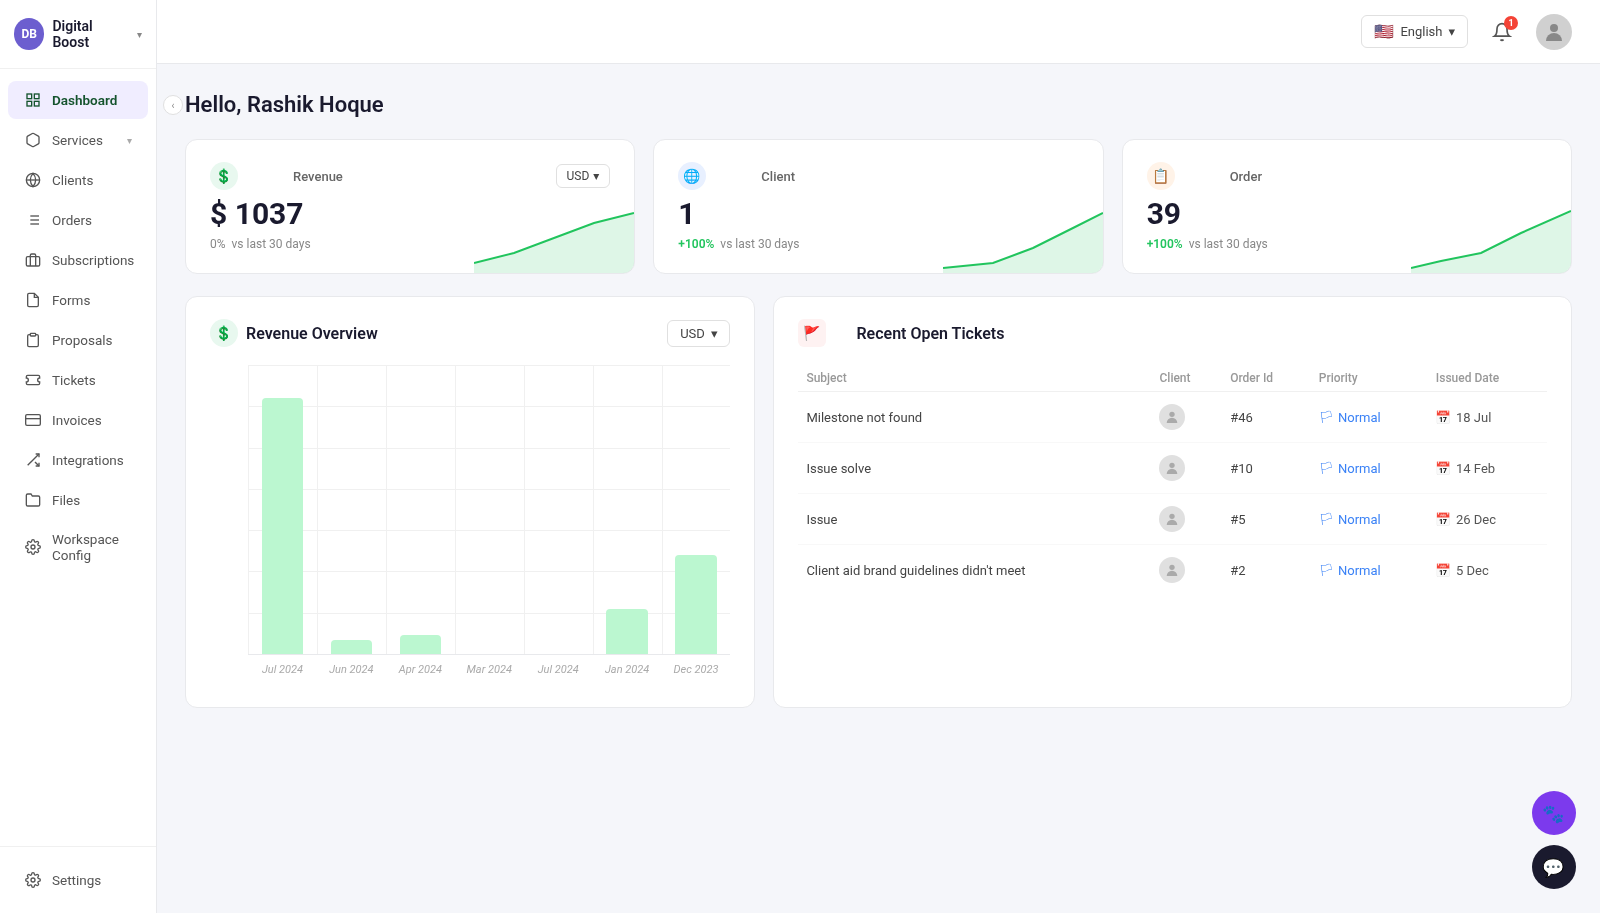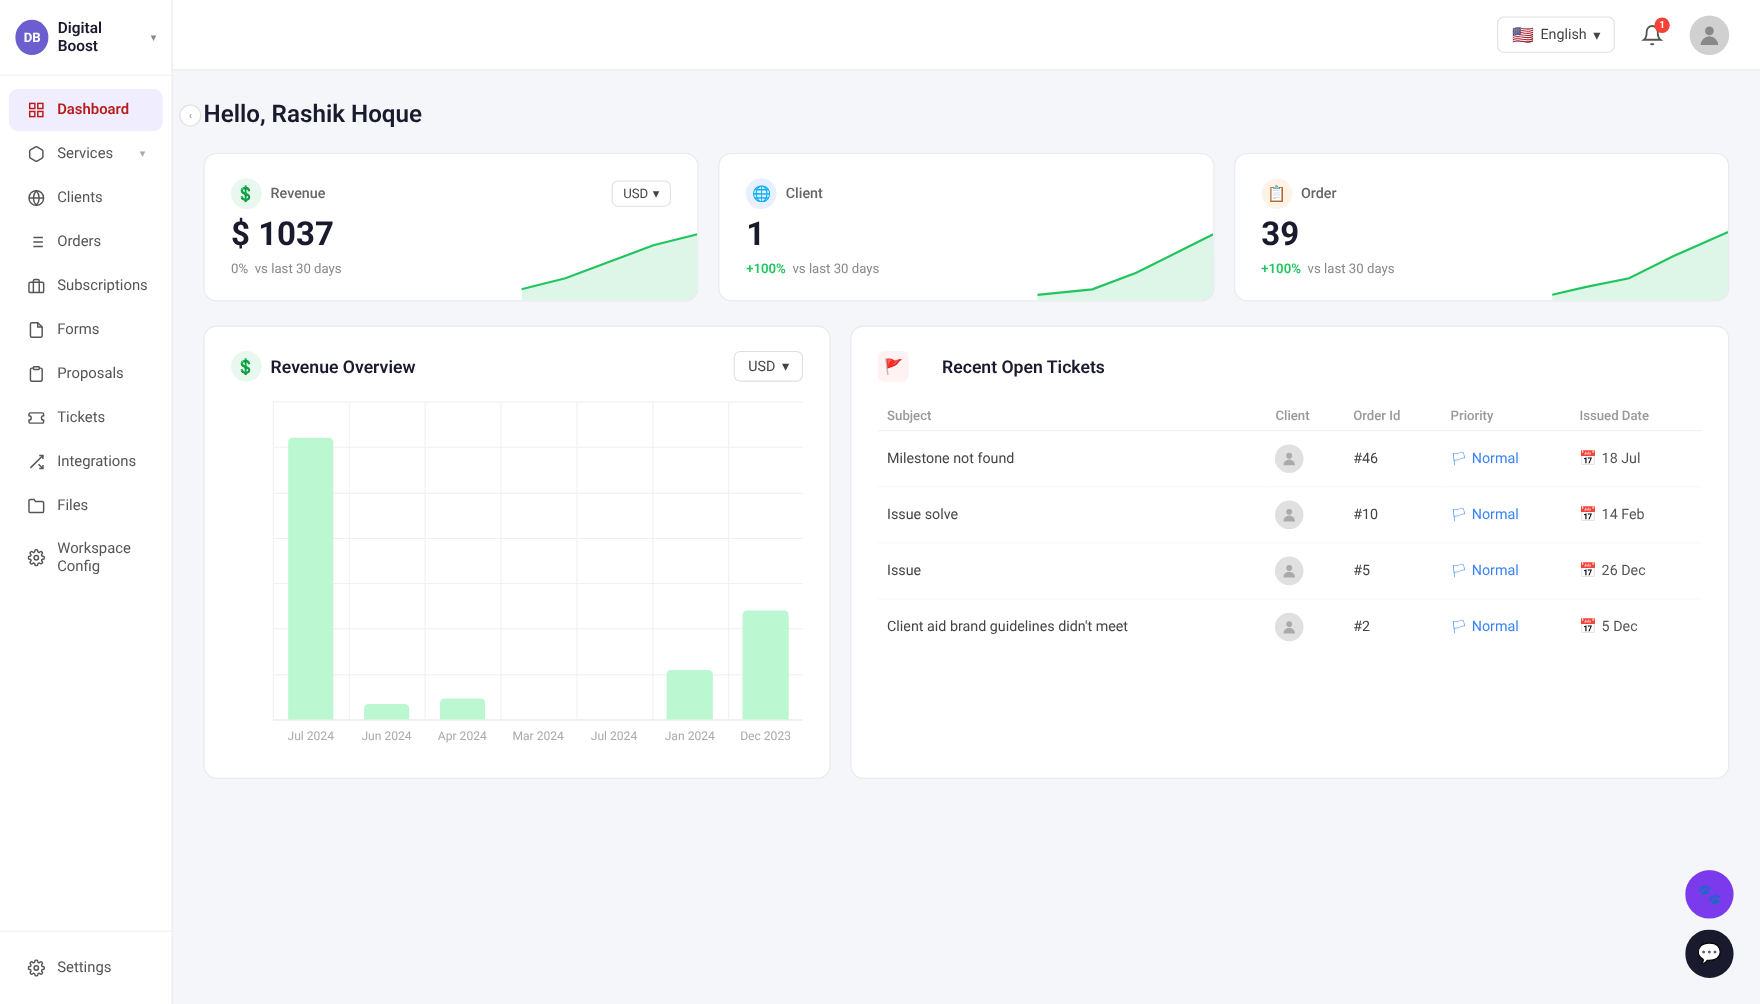--- a/index.html
+++ b/index.html
@@ -6,21 +6,21 @@
     body { font-family: -apple-system, BlinkMacSystemFont, 'Segoe UI', Roboto, sans-serif; background: #f5f6fa; display: flex; height: 100vh; overflow: hidden; }
 
     
     .sidebar { width: 157px; background: #fff; border-right: 1px solid #e8e9ec; display: flex; flex-direction: column; height: 100vh; flex-shrink: 0; }
     .sidebar-header { padding: 18px 14px; display: flex; align-items: center; gap: 8px; border-bottom: 1px solid #f0f0f0; }
     .sidebar-logo { width: 32px; height: 32px; border-radius: 50%; background: #6c5ecf; display: flex; align-items: center; justify-content: center; color: white; font-size: 12px; font-weight: bold; }
     .sidebar-brand { font-size: 14px; font-weight: 600; color: #1a1a2e; }
     .sidebar-chevron { margin-left: auto; color: #888; font-size: 10px; }
     .sidebar-nav { flex: 1; padding: 10px 0; overflow-y: auto; }
     .nav-item { display: flex; align-items: center; gap: 10px; padding: 10px 16px; cursor: pointer; font-size: 13.5px; color: #555; border-radius: 8px; margin: 2px 8px; }
-    .nav-item.active { background: #f0edff; color: #b91c1c; font-weight: 600; }
+    .nav-item.active { background: #f0edff; color: #14532d; font-weight: 600; }
     .nav-item .nav-icon { width: 18px; height: 18px; display: flex; align-items: center; justify-content: center; flex-shrink: 0; }
     .nav-item .nav-chevron { margin-left: auto; font-size: 10px; color: #aaa; }
     .sidebar-footer { padding: 12px 0; border-top: 1px solid #f0f0f0; }
     .collapse-btn { position: absolute; left: 163px; top: 95px; width: 20px; height: 20px; background: white; border: 1px solid #e0e0e0; border-radius: 50%; display: flex; align-items: center; justify-content: center; cursor: pointer; z-index: 10; font-size: 10px; color: #888; }
 
     
     .main { flex: 1; display: flex; flex-direction: column; overflow: hidden; }
 
     
     .topbar { background: #fff; border-bottom: 1px solid #e8e9ec; padding: 0 28px; height: 64px; display: flex; align-items: center; justify-content: flex-end; gap: 16px; flex-shrink: 0; }
@@ -37,21 +37,21 @@
 
     
     .stat-cards { display: grid; grid-template-columns: repeat(3, 1fr); gap: 18px; margin-bottom: 22px; }
     .stat-card { background: #fff; border-radius: 12px; padding: 22px 24px; border: 1px solid #e8e9ec; display: flex; flex-direction: column; gap: 6px; min-height: 130px; position: relative; overflow: hidden; }
     .card-header { display: flex; align-items: center; justify-content: space-between; }
     .card-title-row { display: flex; align-items: center; gap: 8px; }
     .card-icon { width: 28px; height: 28px; border-radius: 50%; display: flex; align-items: center; justify-content: center; font-size: 14px; }
     .icon-green { background: #e8f8ef; color: #22c55e; }
     .icon-blue { background: #e8f0ff; color: #3b82f6; }
     .icon-orange { background: #fff3e8; color: #f97316; }
-    .card-label { font-size: 13px; color: #666; font-weight: 500; }
+    .card-label { font-size: 13px; color: #666; font-weight: 500; margin-left: 47px; }
     .card-currency-select { border: 1px solid #e0e0e0; border-radius: 6px; padding: 4px 10px; font-size: 12px; color: #444; background: white; cursor: pointer; display: flex; align-items: center; gap: 4px; }
     .card-value { font-size: 30px; font-weight: 700; color: #1a1a2e; }
     .card-footer { display: flex; align-items: center; gap: 6px; font-size: 12px; }
     .badge-green { color: #22c55e; font-weight: 600; }
     .badge-gray { color: #888; }
     .card-chart { position: absolute; bottom: 0; right: 0; width: 160px; height: 70px; }
 
     
     .bottom-grid { display: grid; grid-template-columns: 1fr 1.4fr; gap: 18px; }
 
@@ -62,21 +62,21 @@
     .chart-title { font-size: 16px; font-weight: 600; color: #1a1a2e; }
     .chart-currency-select { border: 1px solid #e0e0e0; border-radius: 6px; padding: 5px 12px; font-size: 13px; color: #444; background: white; cursor: pointer; display: flex; align-items: center; gap: 6px; }
     .bar-chart-area { position: relative; height: 320px; }
     .y-axis { position: absolute; left: 0; top: 0; bottom: 30px; width: 35px; display: flex; flex-direction: column; justify-content: space-between; align-items: flex-end; }
     .y-label { font-size: 11px; color: #aaa; padding-right: 6px; }
     .bars-container { position: absolute; left: 38px; right: 0; top: 0; bottom: 30px; display: flex; align-items: flex-end; gap: 0; border-bottom: 1px solid #e8e9ec; }
     .bar-group { flex: 1; display: flex; flex-direction: column; align-items: center; justify-content: flex-end; height: 100%; position: relative; }
     .bar-group::before { content: ''; position: absolute; top: 0; bottom: 0; left: 0; right: 0; border-left: 1px solid #f0f0f0; }
     .bar { width: 60%; background: #bbf7d0; border-radius: 4px 4px 0 0; }
     .x-labels { position: absolute; left: 38px; right: 0; bottom: 0; height: 30px; display: flex; }
-    .x-label { flex: 1; text-align: center; font-size: 11px; color: #aaa; padding-top: 8px; }
+    .x-label { flex: 1; text-align: center; font-size: 11px; color: #aaa; padding-top: 8px; font-style: italic; }
     .grid-lines { position: absolute; left: 38px; right: 0; top: 0; bottom: 30px; display: flex; flex-direction: column; justify-content: space-between; pointer-events: none; }
     .grid-line { border-top: 1px solid #f0f0f0; width: 100%; }
 
     
     .tickets-card { background: #fff; border-radius: 12px; padding: 22px 24px; border: 1px solid #e8e9ec; }
     .tickets-header { display: flex; align-items: center; gap: 10px; margin-bottom: 18px; }
     .ticket-flag-icon { width: 28px; height: 28px; background: #fef2f2; border-radius: 6px; display: flex; align-items: center; justify-content: center; color: #ef4444; font-size: 14px; }
     .tickets-title { font-size: 16px; font-weight: 600; color: #1a1a2e; margin-left: 20px; }
     .tickets-table { width: 100%; border-collapse: collapse; }
     .tickets-table th { text-align: left; font-size: 12px; color: #999; font-weight: 500; padding: 6px 8px; border-bottom: 1px solid #f0f0f0; }
@@ -177,20 +177,30 @@
     <span>Proposals</span>
 
   </div>
       <div class="nav-item">
     <div class="nav-icon">
           <svg width="16" height="16" viewBox="0 0 24 24" fill="none" stroke="currentColor" stroke-width="2">
             <path d="M2 9a3 3 0 0 1 0 6v2a2 2 0 0 0 2 2h16a2 2 0 0 0 2-2v-2a3 3 0 0 1 0-6V7a2 2 0 0 0-2-2H4a2 2 0 0 0-2 2z"></path>
           </svg>
         </div>
     <span>Tickets</span>
+
+  </div>
+      <div class="nav-item">
+    <div class="nav-icon">
+          <svg width="16" height="16" viewBox="0 0 24 24" fill="none" stroke="currentColor" stroke-width="2">
+            <rect x="1" y="4" width="22" height="16" rx="2" ry="2"></rect>
+            <line x1="1" y1="10" x2="23" y2="10"></line>
+          </svg>
+        </div>
+    <span>Invoices</span>
 
   </div>
       <div class="nav-item">
     <div class="nav-icon">
           <svg width="16" height="16" viewBox="0 0 24 24" fill="none" stroke="currentColor" stroke-width="2">
             <polyline points="16 3 21 3 21 8"></polyline>
             <line x1="4" y1="20" x2="21" y2="3"></line>
             <polyline points="21 16 21 21 16 21"></polyline>
             <line x1="15" y1="15" x2="21" y2="21"></line>
           </svg>

